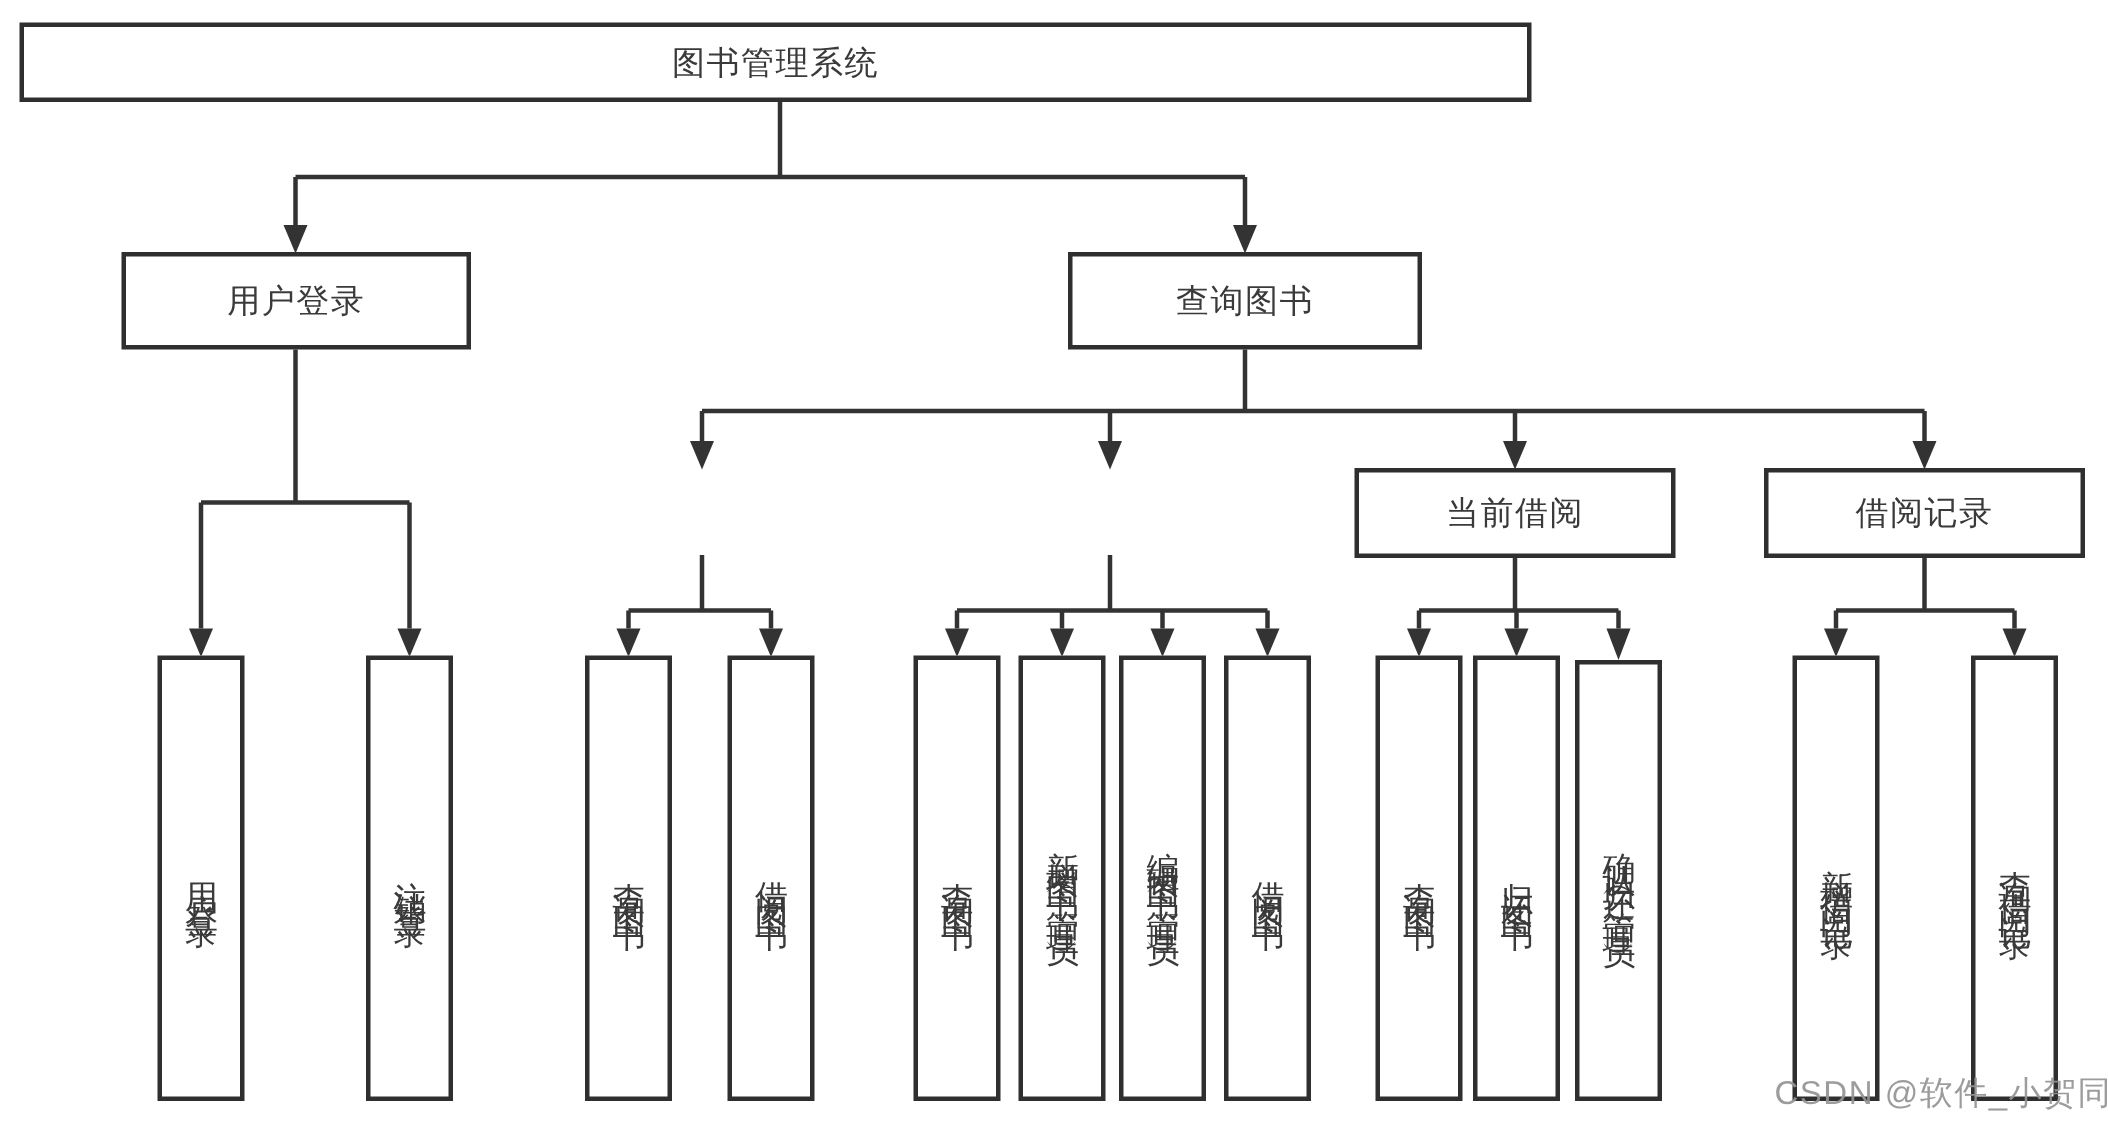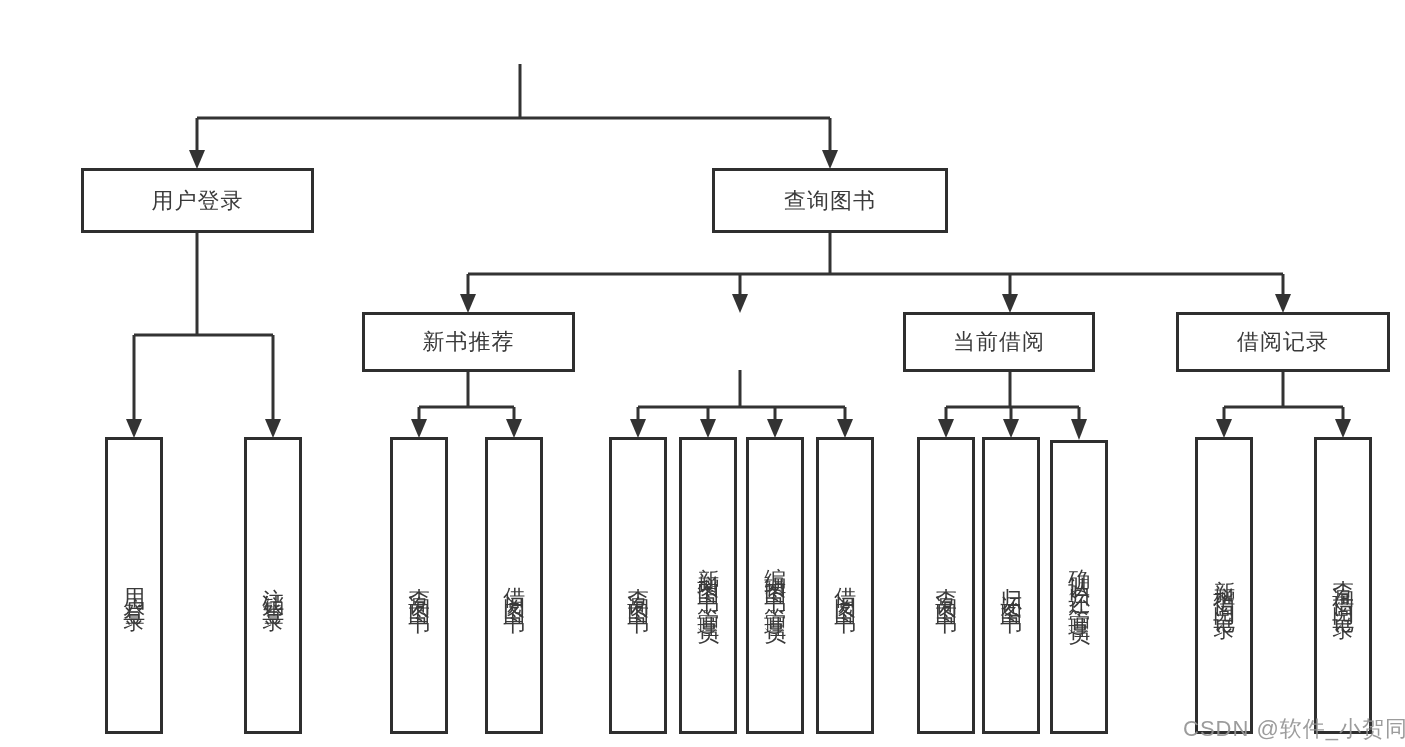--- a/index.html
+++ b/index.html
@@ -139,26 +139,26 @@
     <g>
       <path d="M1283 370 V407"></path>
       <path d="M1224 407 H1343"></path>
       <path d="M1224 407 V419"></path>
       <polygon points="1216,419 1232,419 1224,438"></polygon>
       <path d="M1343 407 V419"></path>
       <polygon points="1335,419 1351,419 1343,438"></polygon>
     </g>
   </svg>
 
+  <div class="node" style="left:13px; top:15px; width:1008px; height:53px;">图书管理系统</div>
 
   <div class="node" style="left:81px; top:168px; width:233px; height:65px;">用户登录</div>
   <div class="node" style="left:712px; top:168px; width:236px; height:65px;">查询图书</div>
 
-  <div class="node" style="left:362px; top:312px; width:213px; height:60px;">新书推荐</div>
-  <div class="node" style="left:903px; top:312px; width:192px; height:60px;">当前借阅</div>
+  <div class="node" style="left:903px; top:312px; width:214px; height:60px;">当前借阅</div>
   <div class="node" style="left:1176px; top:312px; width:214px; height:60px;">借阅记录</div>
 
   <div class="leaf" style="left:105px; top:437px; width:58px; height:297px;">
     <span>用户登录</span>
   </div>
   <div class="leaf" style="left:244px; top:437px; width:58px; height:297px;">
     <span>注销登录</span>
   </div>
 
   <div class="leaf" style="left:390px; top:437px; width:58px; height:297px;">

